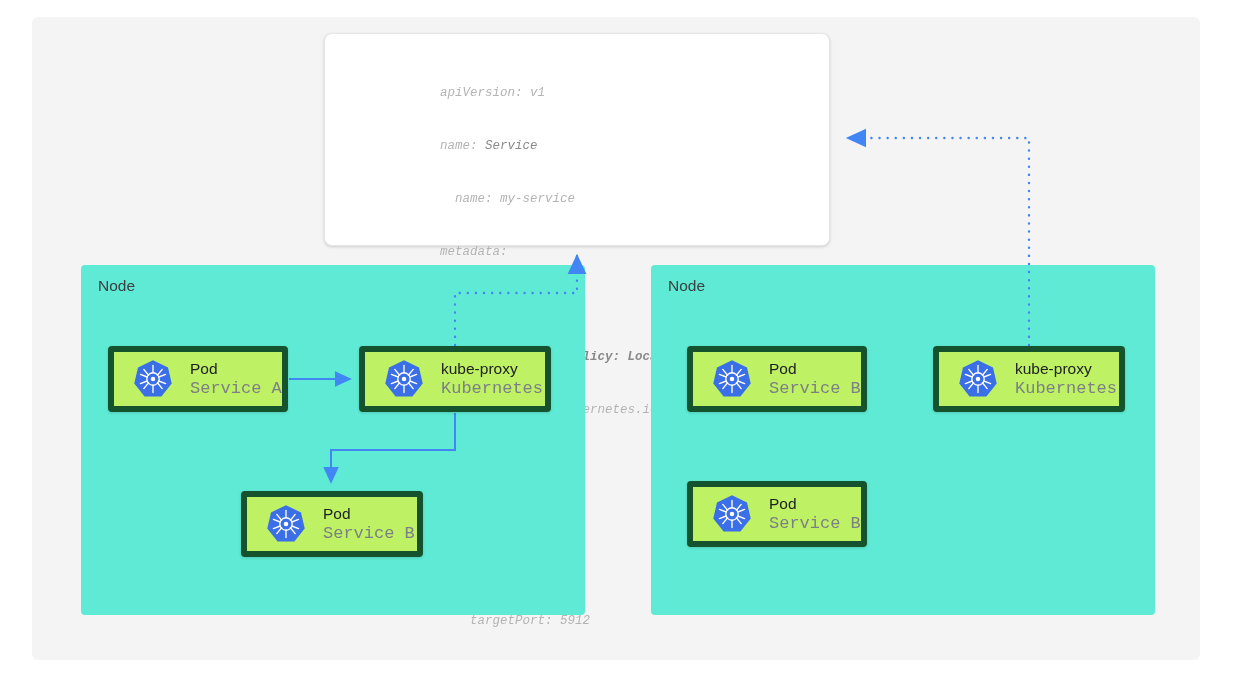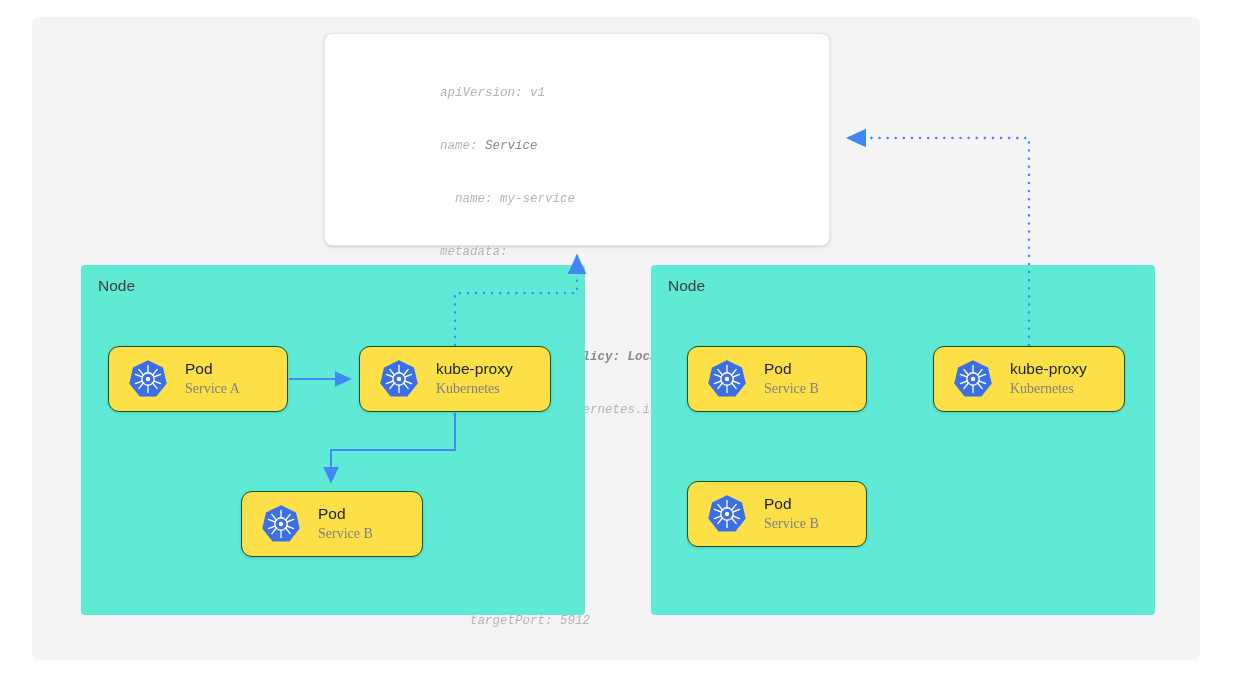--- a/index.html
+++ b/index.html
@@ -46,41 +46,41 @@
   #node-right{left:651px;top:265px;width:504px;height:350px;}
   .node-label{
     position:absolute;left:17px;top:12px;
     font-size:15.5px;color:#3c4043;
     font-family:"Liberation Sans", sans-serif;
   }
 
   
   .card{
     position:absolute;
-    background:#fde047;
-    border:1px solid #14532d;
-    border-radius:11px;
+    background:#bef264;
+    border:6px solid #14532d;
+    border-radius:4px;
     box-shadow:0 1px 3px rgba(0,0,0,.14);
     box-sizing:border-box;
     display:flex;align-items:center;
   }
   .card .logo{
     flex:0 0 auto;
     margin-left:19px;margin-right:17px;
     width:40px;height:40px;
     display:block;
   }
   .card .texts{display:flex;flex-direction:column;justify-content:center;}
   .card .title{
     font-size:15.5px;color:#202124;line-height:20px;
     font-family:"Liberation Sans", sans-serif;
   }
   .card .subtitle{
-    font-size:14px;color:#7c8084;line-height:20px;
-    font-family:Liberation Serif, serif;
+    font-size:17px;color:#7c8084;line-height:20px;
+    font-family:Liberation Mono, monospace;
   }
 
   #card-pod-a     {left:108px;top:346px;width:180px;height:66px;}
   #card-kproxy-l  {left:359px;top:346px;width:192px;height:66px;}
   #card-pod-b-l   {left:241px;top:491px;width:182px;height:66px;}
   #card-pod-b-r1  {left:687px;top:346px;width:180px;height:66px;}
   #card-kproxy-r  {left:933px;top:346px;width:192px;height:66px;}
   #card-pod-b-r2  {left:687px;top:481px;width:180px;height:66px;}
 
   

